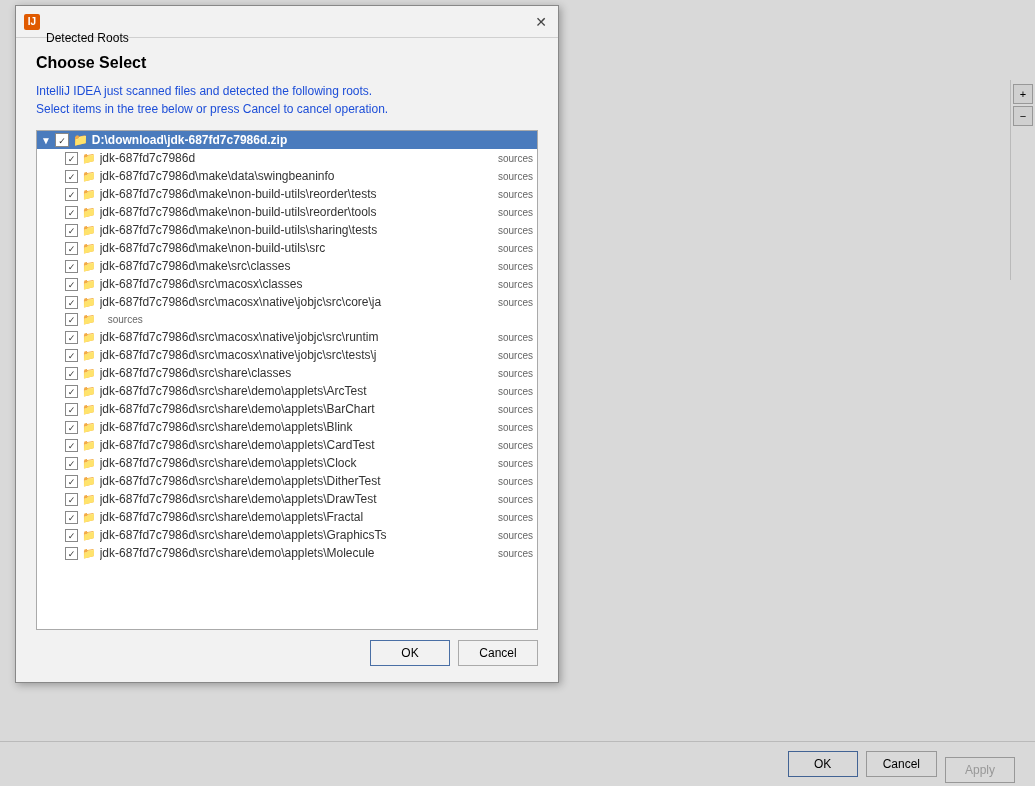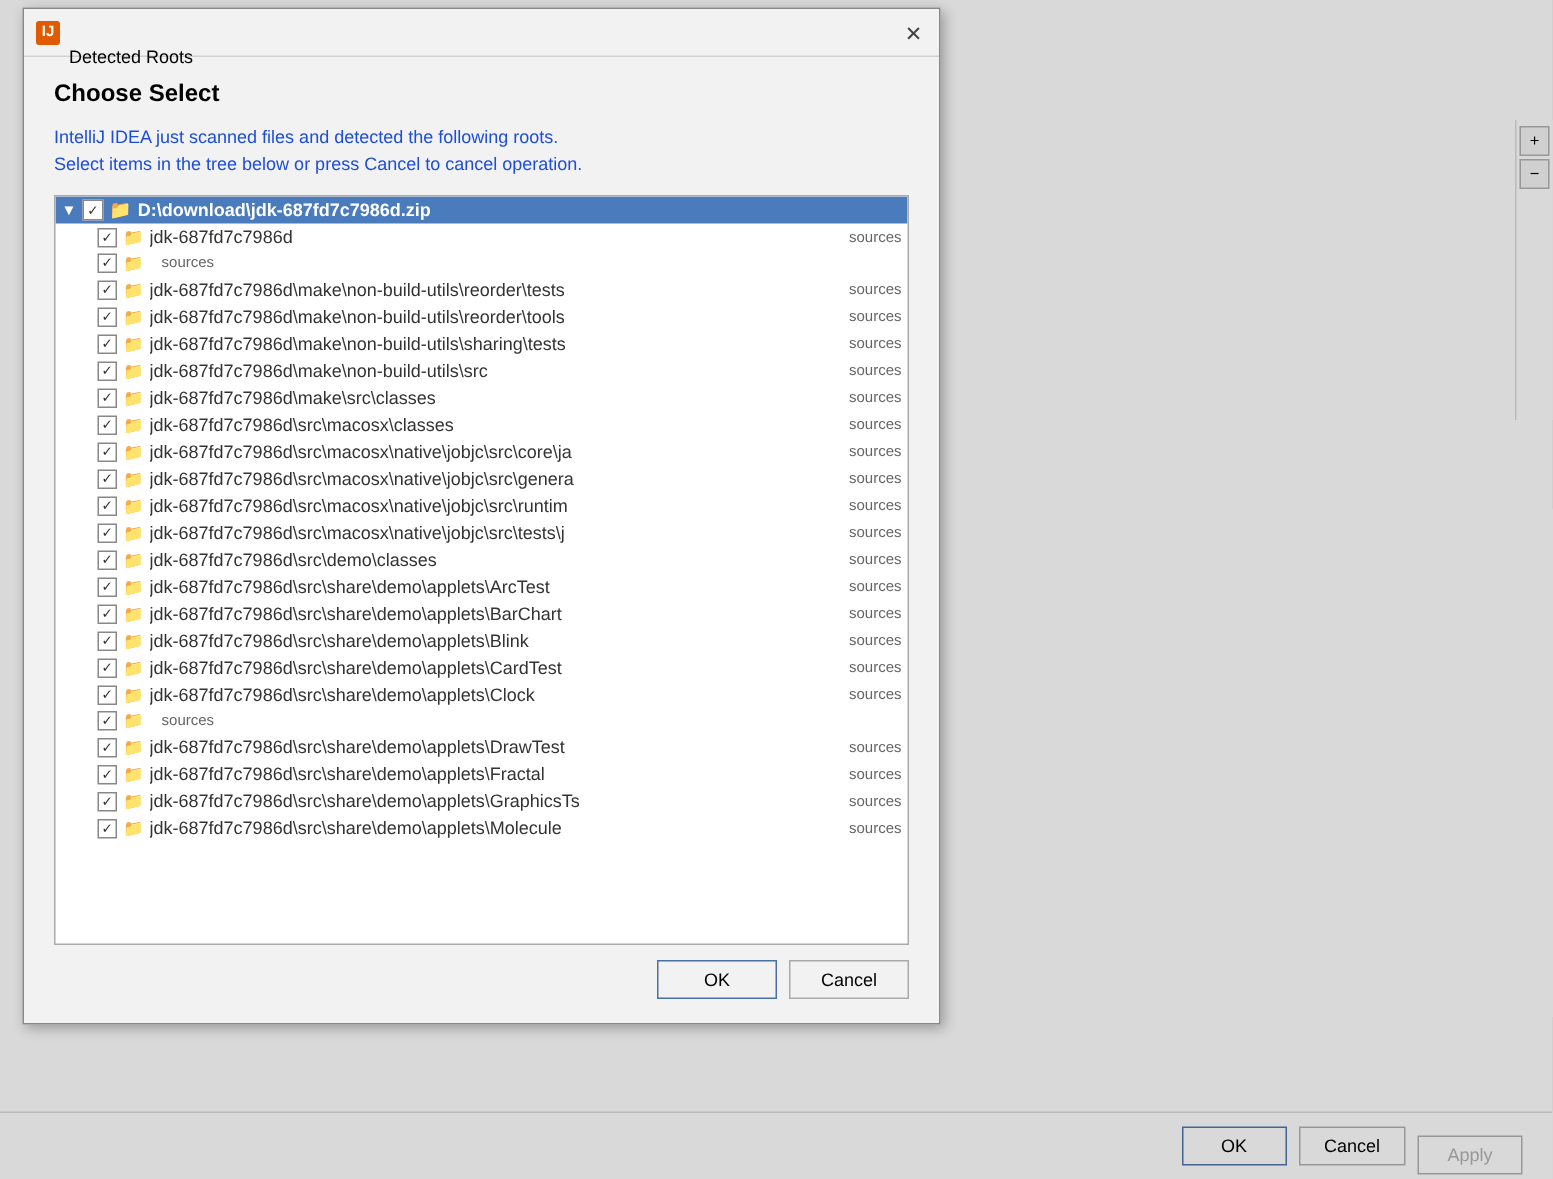--- a/index.html
+++ b/index.html
@@ -94,21 +94,21 @@
       width: 1035px;
       height: 786px;
       background: rgba(0,0,0,0.1);
     }
 
     
     .dialog {
       position: absolute;
       top: 5px;
       left: 15px;
-      width: 612px;
+      width: 544px;
       background: #f2f2f2;
       border: 1px solid #888;
       box-shadow: 2px 2px 8px rgba(0,0,0,0.3);
     }
 
     .dialog-titlebar {
       background: #f2f2f2;
       border-bottom: 1px solid #d0d0d0;
       height: 32px;
       display: flex;
@@ -367,20 +367,21 @@
             </span>
             <span class="folder-icon-sm">📁</span>
             <span class="item-path-text">jdk-687fd7c7986d</span>
             <span class="item-type">sources</span>
           </div>
           <div class="tree-item">
             <span class="checkbox">
               <span class="checkmark"></span>
             </span>
             <span class="folder-icon-sm">📁</span>
+            <span class="item-path-text">jdk-687fd7c7986d\make\data\swingbeaninfo</span>
             <span class="item-type">sources</span>
           </div>
           <div class="tree-item">
             <span class="checkbox">
               <span class="checkmark"></span>
             </span>
             <span class="folder-icon-sm">📁</span>
             <span class="item-path-text">jdk-687fd7c7986d\make\non-build-utils\reorder\tests</span>
             <span class="item-type">sources</span>
           </div>
@@ -430,21 +431,20 @@
             </span>
             <span class="folder-icon-sm">📁</span>
             <span class="item-path-text">jdk-687fd7c7986d\src\macosx\native\jobjc\src\core\ja</span>
             <span class="item-type">sources</span>
           </div>
           <div class="tree-item">
             <span class="checkbox">
               <span class="checkmark"></span>
             </span>
             <span class="folder-icon-sm">📁</span>
-            <span class="item-path-text">jdk-687fd7c7986d\src\macosx\native\jobjc\src\genera</span>
             <span class="item-type">sources</span>
           </div>
           <div class="tree-item">
             <span class="checkbox">
               <span class="checkmark"></span>
             </span>
             <span class="folder-icon-sm">📁</span>
             <span class="item-path-text">jdk-687fd7c7986d\src\macosx\native\jobjc\src\runtim</span>
             <span class="item-type">sources</span>
           </div>
@@ -454,21 +454,21 @@
             </span>
             <span class="folder-icon-sm">📁</span>
             <span class="item-path-text">jdk-687fd7c7986d\src\macosx\native\jobjc\src\tests\j</span>
             <span class="item-type">sources</span>
           </div>
           <div class="tree-item">
             <span class="checkbox">
               <span class="checkmark"></span>
             </span>
             <span class="folder-icon-sm">📁</span>
-            <span class="item-path-text">jdk-687fd7c7986d\src\demo\classes</span>
+            <span class="item-path-text">jdk-687fd7c7986d\src\share\classes</span>
             <span class="item-type">sources</span>
           </div>
           <div class="tree-item">
             <span class="checkbox">
               <span class="checkmark"></span>
             </span>
             <span class="folder-icon-sm">📁</span>
             <span class="item-path-text">jdk-687fd7c7986d\src\share\demo\applets\ArcTest</span>
             <span class="item-type">sources</span>
           </div>
@@ -502,20 +502,21 @@
             </span>
             <span class="folder-icon-sm">📁</span>
             <span class="item-path-text">jdk-687fd7c7986d\src\share\demo\applets\Clock</span>
             <span class="item-type">sources</span>
           </div>
           <div class="tree-item">
             <span class="checkbox">
               <span class="checkmark"></span>
             </span>
             <span class="folder-icon-sm">📁</span>
+            <span class="item-path-text">jdk-687fd7c7986d\src\share\demo\applets\DitherTest</span>
             <span class="item-type">sources</span>
           </div>
           <div class="tree-item">
             <span class="checkbox">
               <span class="checkmark"></span>
             </span>
             <span class="folder-icon-sm">📁</span>
             <span class="item-path-text">jdk-687fd7c7986d\src\share\demo\applets\DrawTest</span>
             <span class="item-type">sources</span>
           </div>

